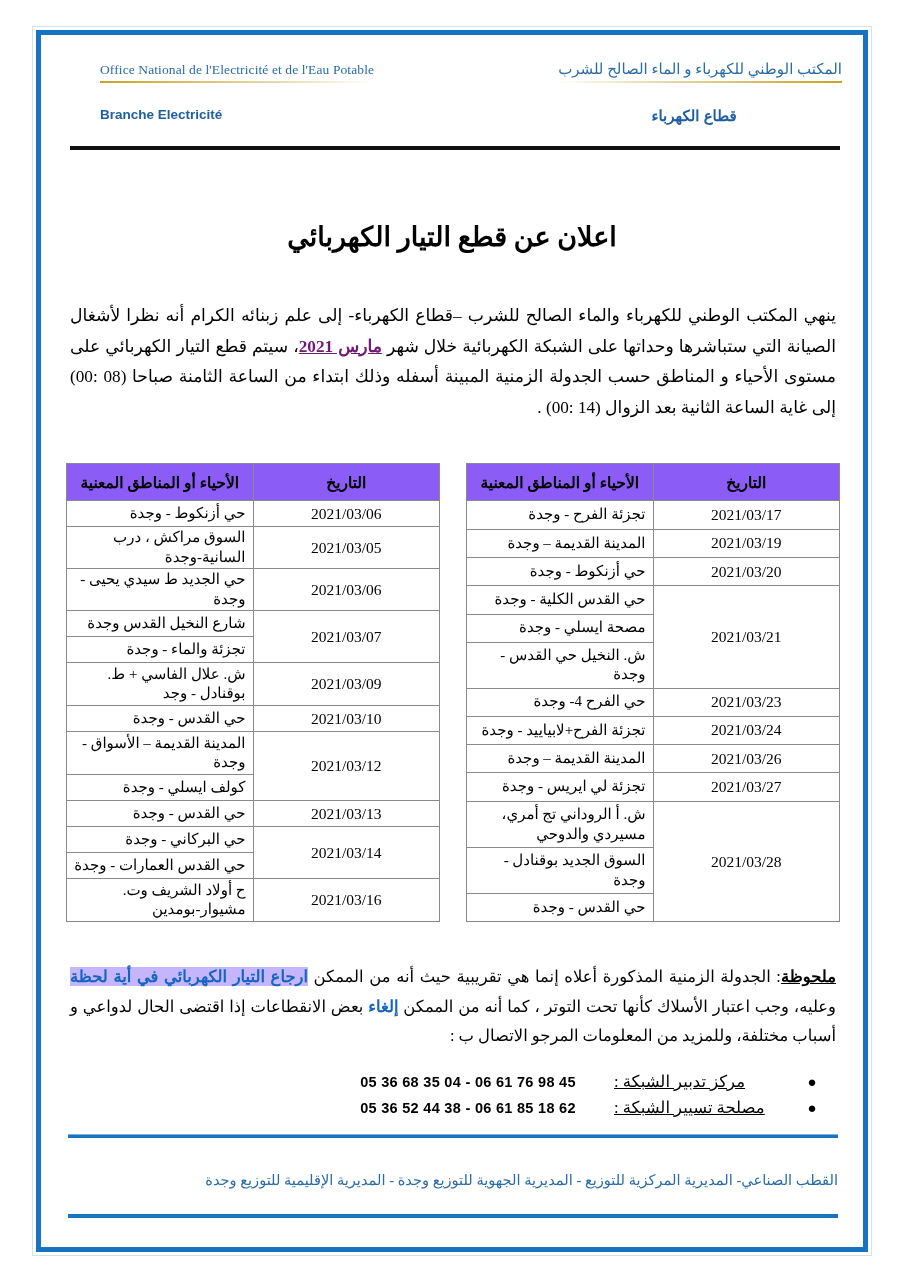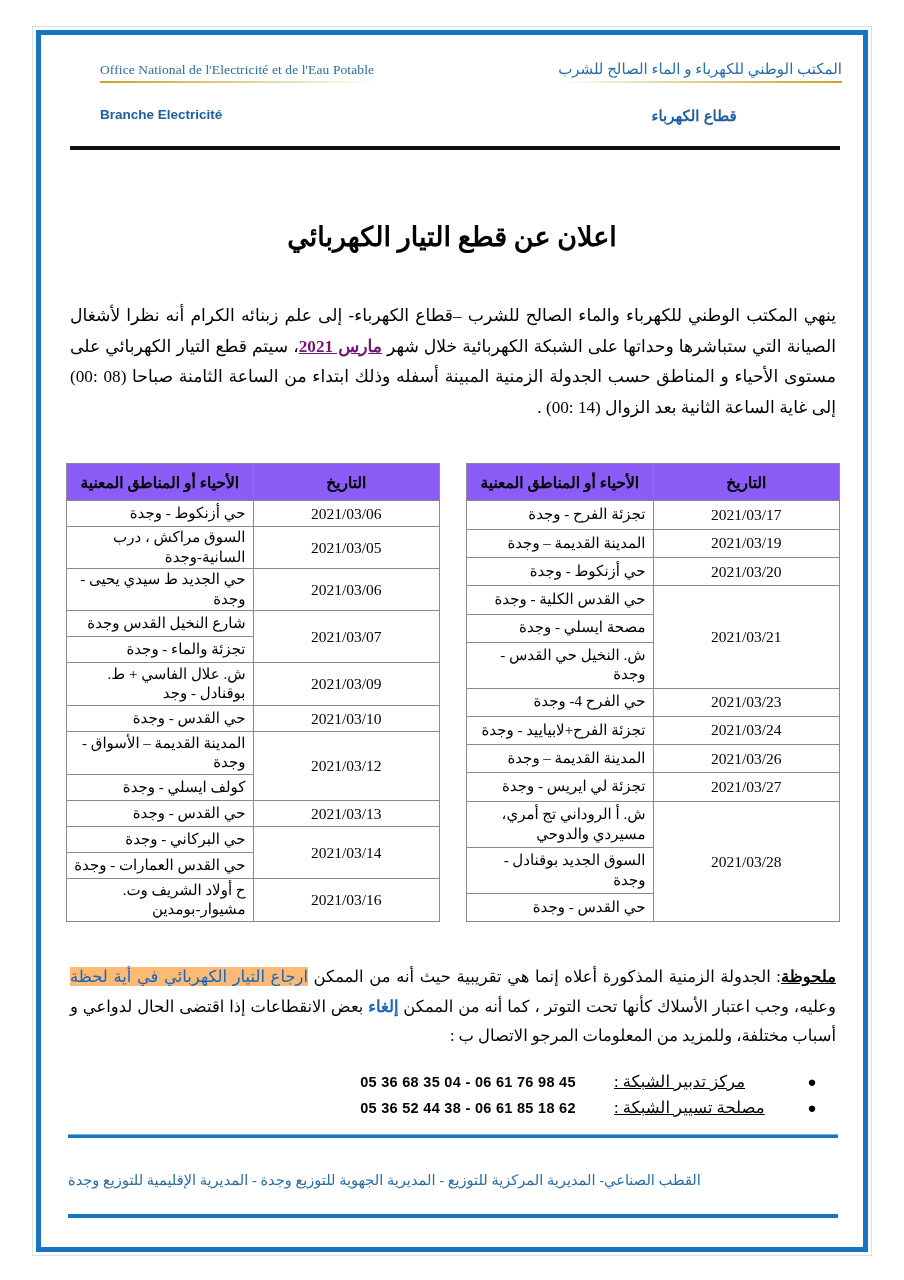--- a/index.html
+++ b/index.html
@@ -175,22 +175,22 @@
     line-height: 1.78;
     text-align: justify;
     text-align-last: right;
   }
   .note .lead {
     font-weight: bold;
     text-decoration: underline;
   }
   .note .blue-hl {
     color: #1565c0;
-    font-weight: normal;
-    background: #fdba74;
+    font-weight: bold;
+    background: #c4b5fd;
   }
   .note .blue-word {
     color: #1565c0;
     font-weight: bold;
   }
 
   
   .contacts {
     margin: 22px 40px 0 0;
     list-style: none;
@@ -231,21 +231,21 @@
     left: 24px; right: 22px;
     bottom: 106px;
     height: 3px;
     background: #1874c0;
     border-top: 1px solid #7fb3dd;
   }
   .footer-text {
     position: absolute;
     left: 24px; right: 22px;
     bottom: 52px;
-    text-align: left;
+    text-align: right;
     color: #2a6ca8;
     font-size: 14.6px;
     line-height: 1.55;
   }
   .footer-rule-bottom {
     position: absolute;
     left: 24px; right: 22px;
     bottom: 26px;
     height: 4px;
     background: #1874c0;

